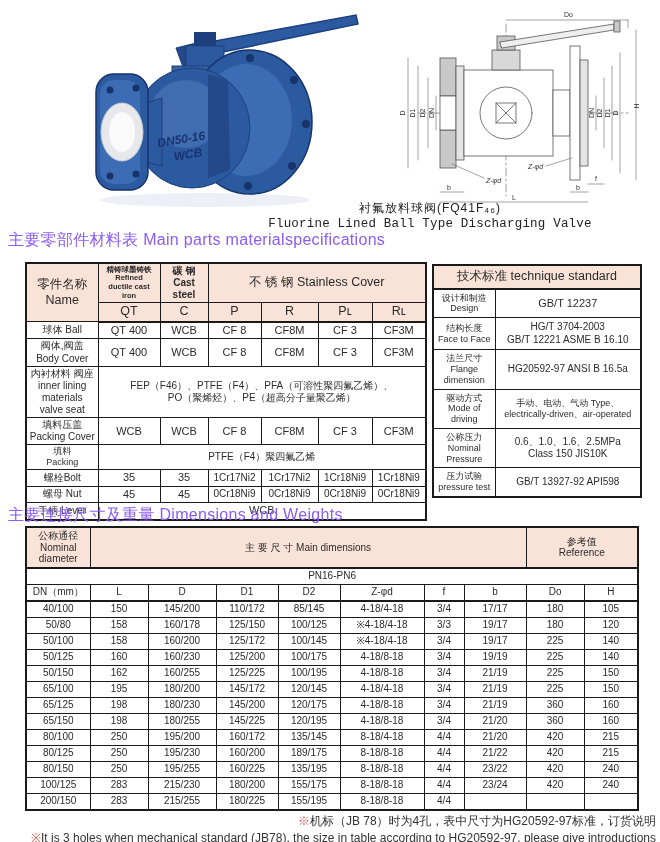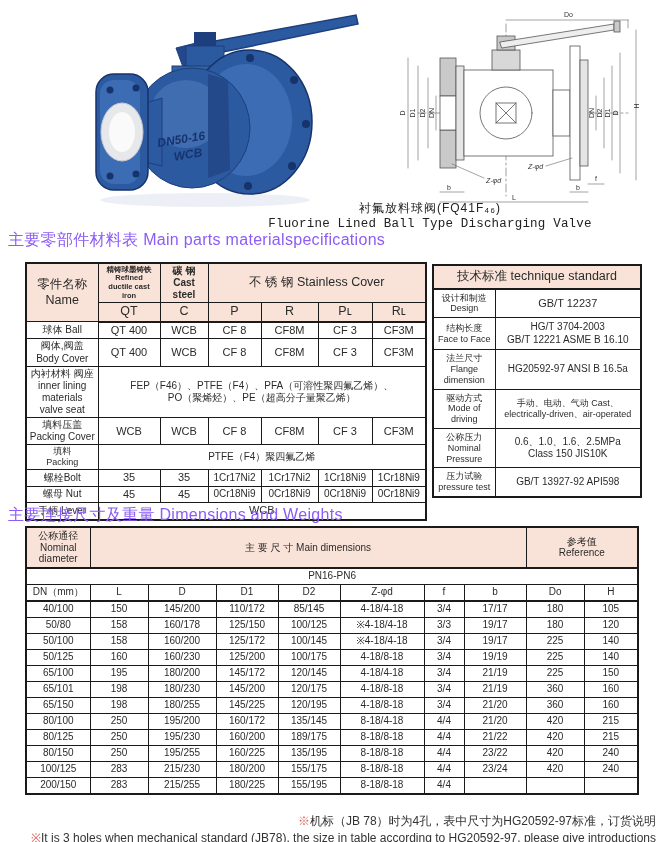--- a/index.html
+++ b/index.html
@@ -272,21 +272,21 @@
         </tr>
         <tr>
           <td class="f9">法兰尺寸
 Flange
 dimension</td>
           <td class="f10">HG20592-97 ANSI B 16.5a</td>
         </tr>
         <tr>
           <td class="f9">驱动方式
 Mode of driving</td>
-          <td class="f9">手动、电动、气动 Cast、
+          <td class="f9">手动、电动、气动 Type、
 electrically-driven、air-operated</td>
         </tr>
         <tr>
           <td class="f9">公称压力
 Nominal
 Pressure</td>
           <td class="f10">0.6、1.0、1.6、2.5MPa
 Class 150 JIS10K</td>
         </tr>
         <tr>
@@ -378,33 +378,45 @@
           <td>160/230</td>
           <td>125/200</td>
           <td>100/175</td>
           <td>4-18/8-18</td>
           <td>3/4</td>
           <td>19/19</td>
           <td>225</td>
           <td>140</td>
         </tr>
         <tr>
+          <td>50/150</td>
+          <td>162</td>
+          <td>160/255</td>
+          <td>125/225</td>
+          <td>100/195</td>
+          <td>4-18/8-18</td>
+          <td>3/4</td>
+          <td>21/19</td>
+          <td>225</td>
+          <td>150</td>
+        </tr>
+        <tr>
           <td>65/100</td>
           <td>195</td>
           <td>180/200</td>
           <td>145/172</td>
           <td>120/145</td>
           <td>4-18/4-18</td>
           <td>3/4</td>
           <td>21/19</td>
           <td>225</td>
           <td>150</td>
         </tr>
         <tr>
-          <td>65/101</td>
+          <td>65/125</td>
           <td>198</td>
           <td>180/230</td>
           <td>145/200</td>
           <td>120/175</td>
           <td>4-18/8-18</td>
           <td>3/4</td>
           <td>21/19</td>
           <td>360</td>
           <td>160</td>
         </tr>

